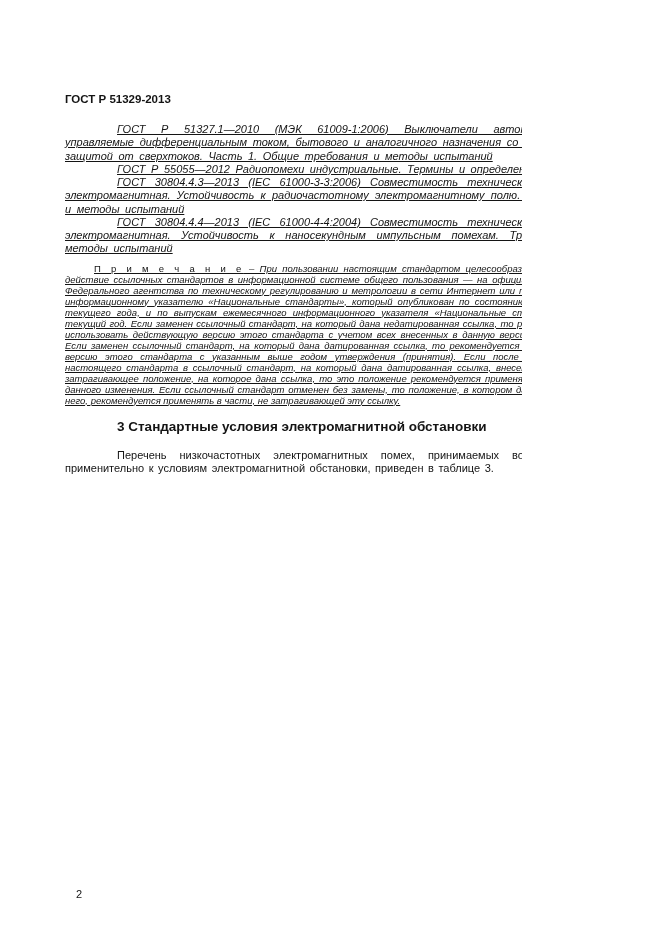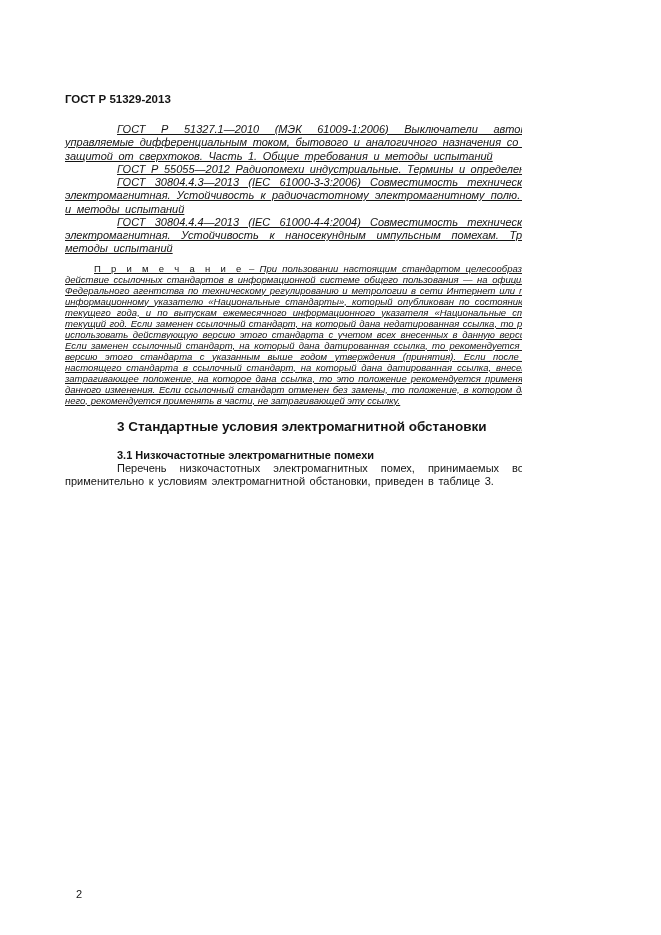--- a/index.html
+++ b/index.html
@@ -95,20 +95,19 @@
       <p>ГОСТ Р 55055—2012 Радиопомехи индустриальные. Термины и определения</p>
       <p>ГОСТ 30804.4.3—2013 (IEC 61000-3-3:2006) Совместимость технических средств электромагнитная. Устойчивость к радиочастотному электромагнитному полю. Требования и методы испытаний</p>
       <p>ГОСТ 30804.4.4—2013 (IEC 61000-4-4:2004) Совместимость технических средств электромагнитная. Устойчивость к наносекундным импульсным помехам. Требования и методы испытаний</p>
     </div>
 
     <div class="note"><span class="note-label">П р и м е ч а н и е</span><span> – При пользовании настоящим стандартом целесообразно проверить действие ссылочных стандартов в информационной системе общего пользования — на официальном сайте Федерального агентства по техническому регулированию и метрологии в сети Интернет или по ежегодному информационному указателю «Национальные стандарты», который опубликован по состоянию на 1 января текущего года, и по выпускам ежемесячного информационного указателя «Национальные стандарты» за текущий год. Если заменен ссылочный стандарт, на который дана недатированная ссылка, то рекомендуется использовать действующую версию этого стандарта с учетом всех внесенных в данную версию изменений. Если заменен ссылочный стандарт, на который дана датированная ссылка, то рекомендуется использовать версию этого стандарта с указанным выше годом утверждения (принятия). Если после утверждения настоящего стандарта в ссылочный стандарт, на который дана датированная ссылка, внесено изменение, затрагивающее положение, на которое дана ссылка, то это положение рекомендуется применять без учета данного изменения. Если ссылочный стандарт отменен без замены, то положение, в котором дана ссылка на него, рекомендуется применять в части, не затрагивающей эту ссылку.</span></div>
 
     <div class="sec-heading">3 Стандартные условия электромагнитной обстановки</div>
 
 
-    <div class="sub-heading">3.1 Низкочастотные электромагнитные помехи</div>
 
     <p class="body-par">Перечень низкочастотных электромагнитных помех, принимаемых во внимание применительно к условиям электромагнитной обстановки, приведен в таблице 3.</p>
 
   </div>
 
   <div class="page-number">2</div>
 </div>
 
 </body></html>

